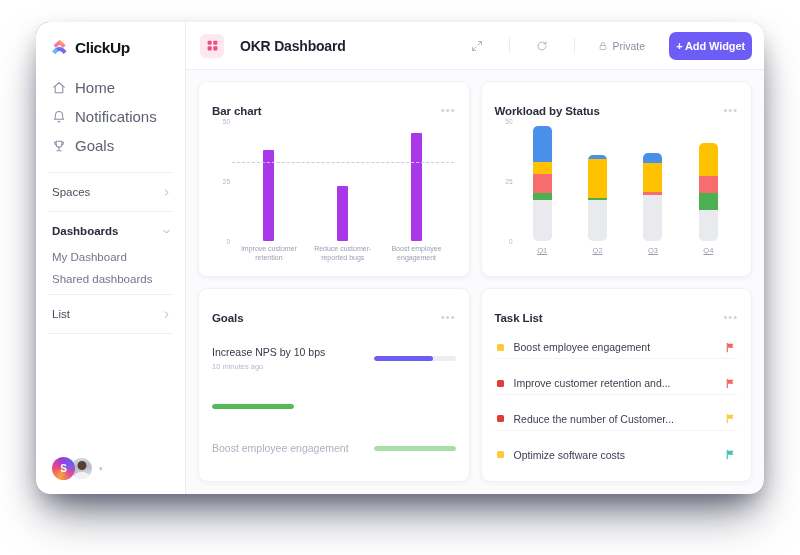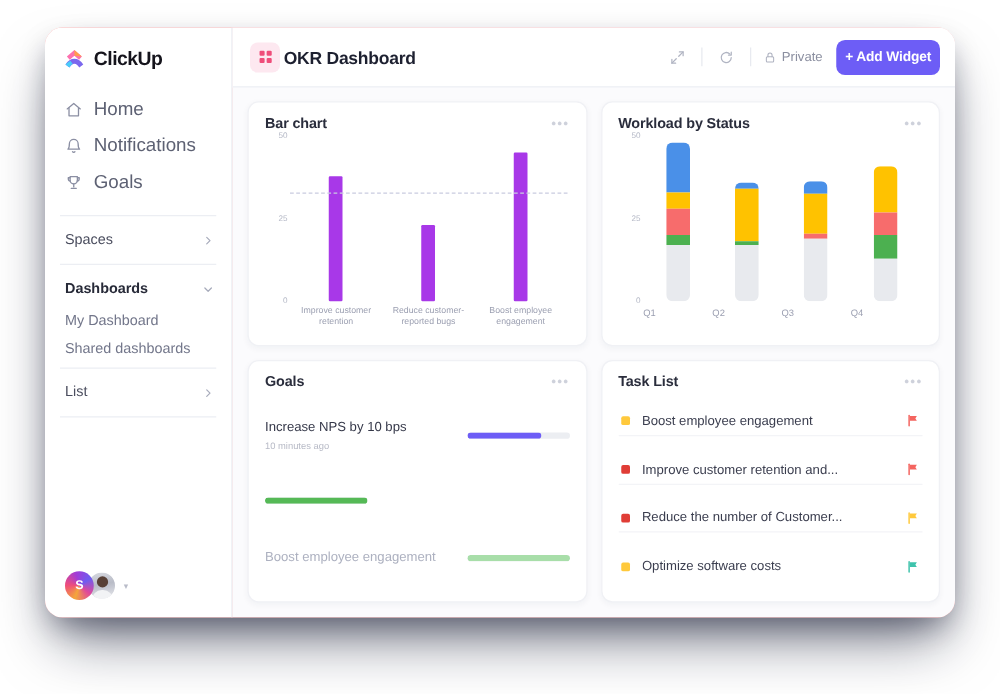--- a/index.html
+++ b/index.html
@@ -9,21 +9,21 @@
     font-family: "Liberation Sans", sans-serif;
     overflow: hidden;
   }
   .stage { position: relative; width: 800px; height: 555px; }
 
   
   .app-window {
     position: absolute;
     left: 36px; top: 22px;
     width: 728px; height: 472px;
-    background: #fca5a5;
+    background: #737373;
     border-radius: 14px;
     box-shadow: 0 26px 46px -10px rgba(10,14,40,0.55),
                 0 10px 24px -6px rgba(10,14,40,0.40);
     display: flex;
     overflow: hidden;
   }
 
   
   .sidebar {
     width: 150px; flex: 0 0 150px;
@@ -102,21 +102,21 @@
 
   
   .main { flex: 1; display: flex; flex-direction: column; min-width: 0; background: #fbfbfd; }
 
   .topbar {
     height: 48px; flex: 0 0 48px;
     background: #ffffff;
     border-bottom: 1px solid #eceef3;
     display: flex; align-items: center;
     padding: 0 12px 0 14px;
-    gap: 3px;
+    gap: 16px;
     justify-content: flex-end;
   }
   .dash-icon {
     width: 24px; height: 24px; border-radius: 6px;
     background: #fde8f0;
     display: flex; align-items: center; justify-content: center;
   }
   .dash-icon svg { width: 13px; height: 13px; display: block; }
   .dash-title { font-size: 14px; font-weight: bold; color: #1d2030; letter-spacing: -0.2px; }
   .topbar-spacer { flex: 1; }
@@ -154,21 +154,21 @@
   .widget {
     background: #ffffff;
     border: 1px solid #f0f1f5;
     border-radius: 9px;
     box-shadow: 0 2px 5px rgba(30,35,70,0.045);
     padding: 11px 13px 9px 13px;
     display: flex; flex-direction: column;
     min-width: 0; min-height: 0;
     overflow: hidden;
   }
-  .w-head { display: flex; align-items: flex-end; margin-bottom: 4px; }
+  .w-head { display: flex; align-items: flex-start; margin-bottom: 4px; margin-top: 12px; }
   .w-title { font-size: 11.5px; font-weight: bold; color: #2a2d3c; flex: 1; letter-spacing: -0.1px; }
   .w-dots { color: #ced1db; font-size: 11px; letter-spacing: 1px; cursor: pointer; line-height: 1; }
 
   
   .chart-area { flex: 1; position: relative; min-height: 0; }
   .y-axis {
     position: absolute; left: 0; top: 0; bottom: 26px; width: 20px;
   }
   .y-tick {
     position: absolute; right: 2px;
@@ -205,21 +205,21 @@
   .stack-bar {
     width: 19px; display: flex; flex-direction: column;
     border-radius: 5px; overflow: hidden;
   }
   .seg { width: 100%; }
   .q-labels {
     position: absolute; left: 20px; right: 2px; bottom: 0; height: 26px;
     display: flex; justify-content: space-around; align-items: flex-start;
     padding-top: 5px;
   }
-  .q-label { font-size: 7.5px; color: #9a9eb0; text-align: left; width: 25%; }
+  .q-label { font-size: 7.5px; color: #9a9eb0; text-align: center; width: 25%; text-decoration: underline; }
 
   
   .goal-list { flex: 1; display: flex; flex-direction: column; justify-content: space-around;
                padding-top: 2px; min-height: 0; }
   .goal-row { display: flex; align-items: center; gap: 10px; }
   .goal-info { flex: 1; min-width: 0; }
   .goal-name {
     font-size: 10.5px; color: #353849; line-height: 1.3;
     white-space: nowrap; overflow: hidden; text-overflow: ellipsis;
   }

